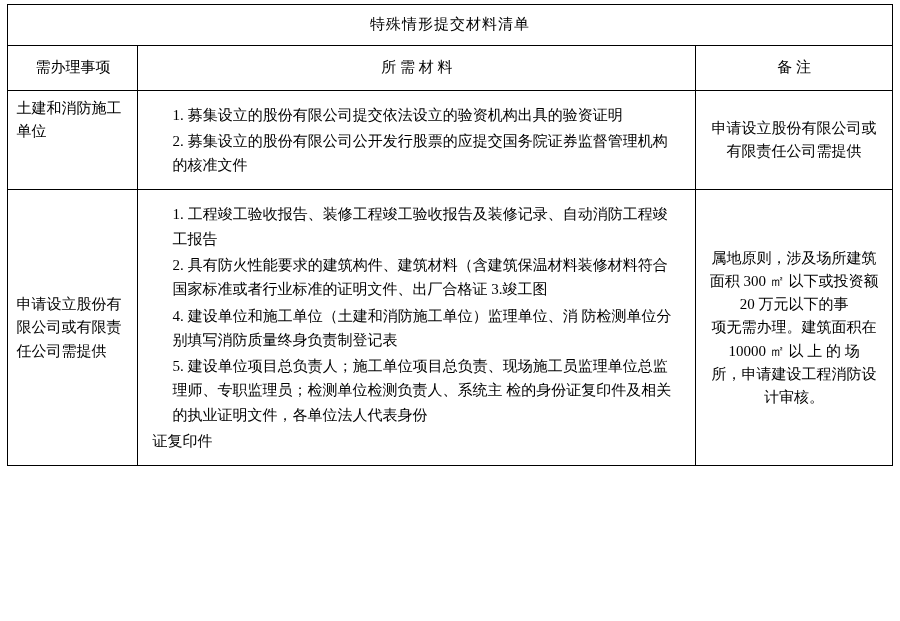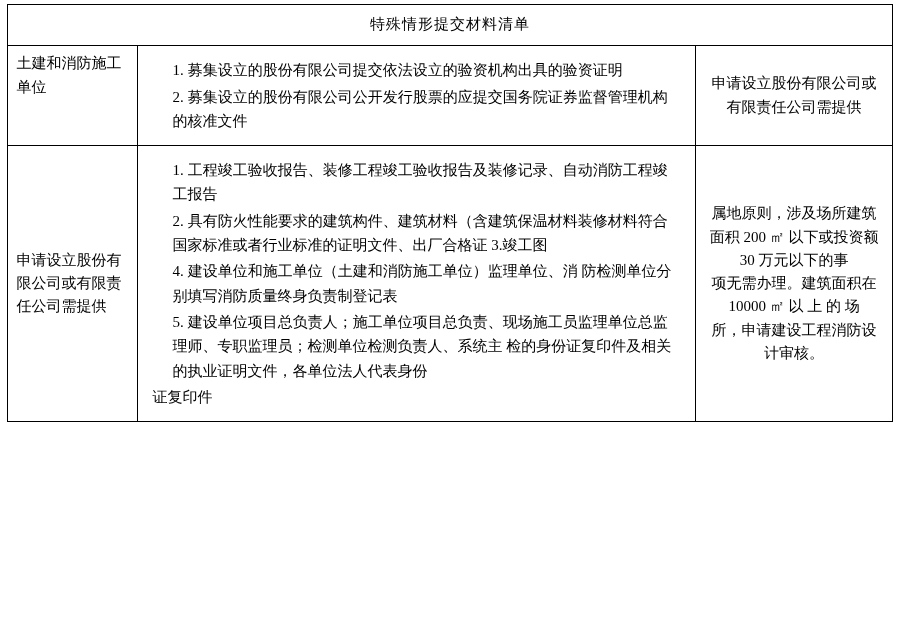--- a/index.html
+++ b/index.html
@@ -99,20 +99,25 @@
     <colgroup>
       <col class="col-item">
       <col class="col-mat">
       <col class="col-note">
     </colgroup>
     <tbody>
       <tr>
         <td class="title-cell" colspan="3">特殊情形提交材料清单</td>
       </tr>
 
+      <tr>
+        <td class="hdr">需办理事项</td>
+        <td class="hdr hdr-spread">所  需  材  料</td>
+        <td class="hdr hdr-spread">备    注</td>
+      </tr>
 
       <tr>
         <td class="cell-item">土建和消防施工单位</td>
         <td>
           <ol class="mats">
             <li class="indent-hang">
               <span class="li-num">1.</span><span class="li-text">募集设立的股份有限公司提交依法设立的验资机构出具的验资证明</span>
             </li>
             <li class="indent-hang">
               <span class="li-num">2.</span><span class="li-text">募集设立的股份有限公司公开发行股票的应提交国务院证券监督管理机构的核准文件</span>
@@ -136,21 +141,21 @@
               <span class="li-num">4.</span><span class="li-text">建设单位和施工单位（土建和消防施工单位）监理单位、消 防检测单位分别填写消防质量终身负责制登记表</span>
             </li>
             <li class="indent-hang">
               <span class="li-num">5.</span><span class="li-text">建设单位项目总负责人；施工单位项目总负责、现场施工员监理单位总监理师、专职监理员；检测单位检测负责人、系统主 检的身份证复印件及相关的执业证明文件，各单位法人代表身份</span>
             </li>
             <li>
               <span class="li-text">证复印件</span>
             </li>
           </ol>
         </td>
-        <td class="cell-note mid" style="white-space: pre-line;">属地原则，涉及场所建筑面积 200 ㎡ 以下或投资额 30 万元以下的事
+        <td class="cell-note mid" style="white-space: pre-line;">属地原则，涉及场所建筑面积 300 ㎡ 以下或投资额 20 万元以下的事
 项无需办理。建筑面积在 10000 ㎡ 以 上 的 场
 所，申请建设工程消防设计审核。</td>
       </tr>
 
     </tbody>
   </table>
 
 </div>
 
 </body></html>

